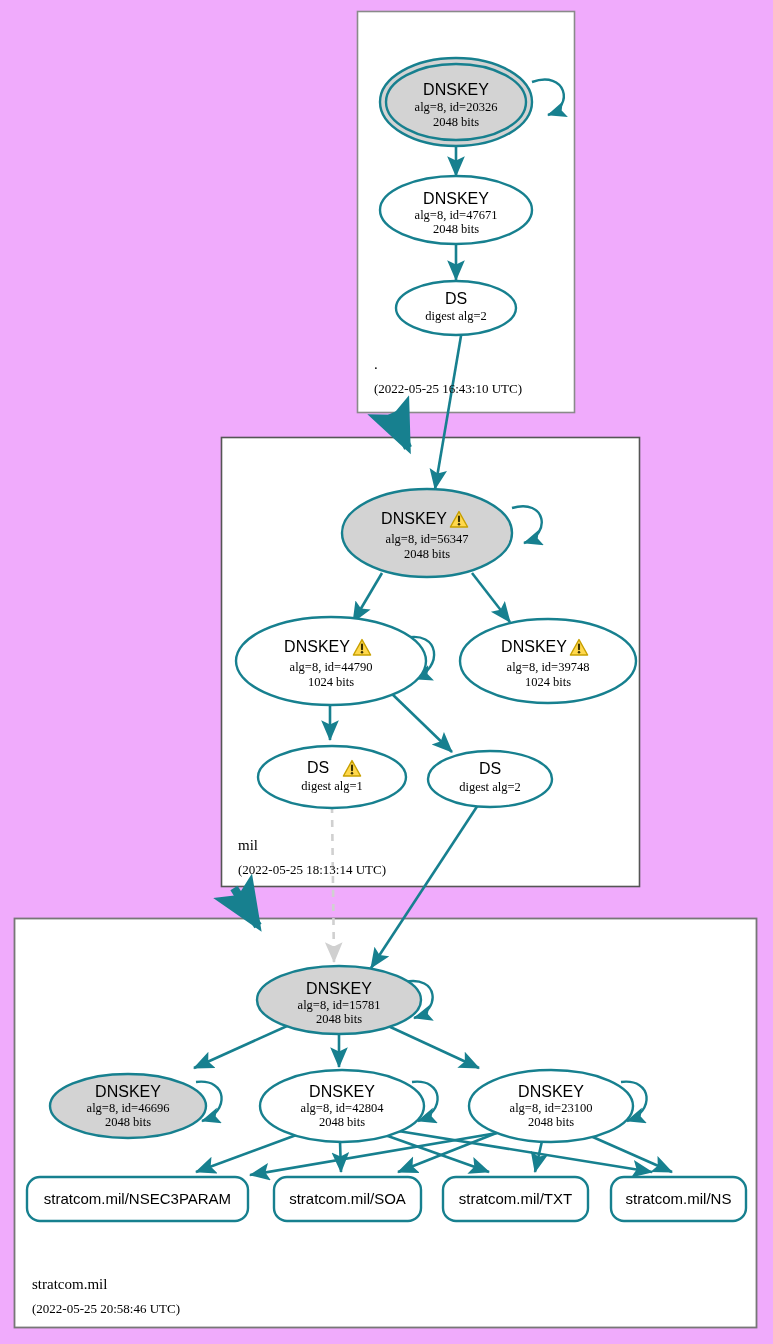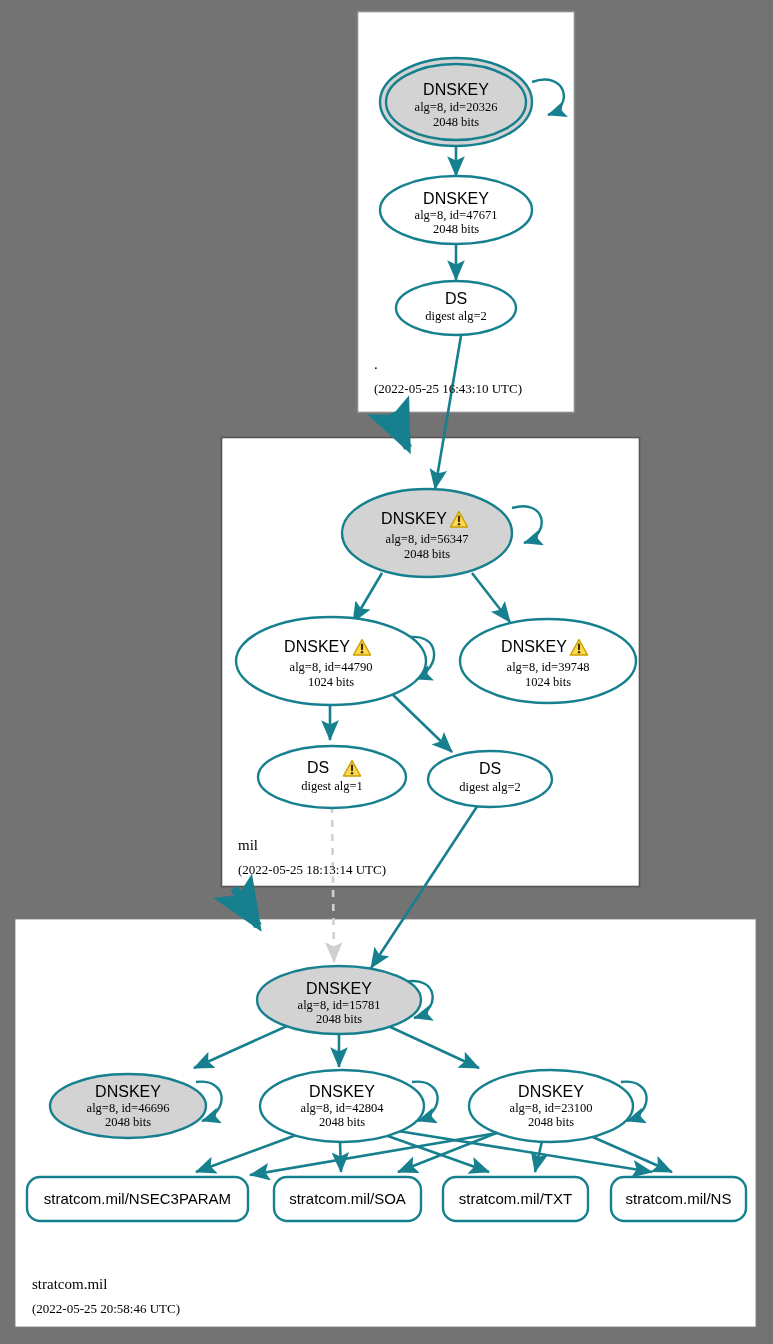--- a/index.html
+++ b/index.html
@@ -4,21 +4,21 @@
 <style>
   html, body {
     margin: 0;
     padding: 0;
     background: #ffffff;
   }
   #root {
     position: relative;
     width: 773px;
     height: 1344px;
-    background: #737373;
+    background: #f0abfc;
     overflow: hidden;
     font-family: "Liberation Sans", sans-serif;
   }
   svg#graph {
     position: absolute;
     left: 0;
     top: 0;
     width: 773px;
     height: 1344px;
   }

